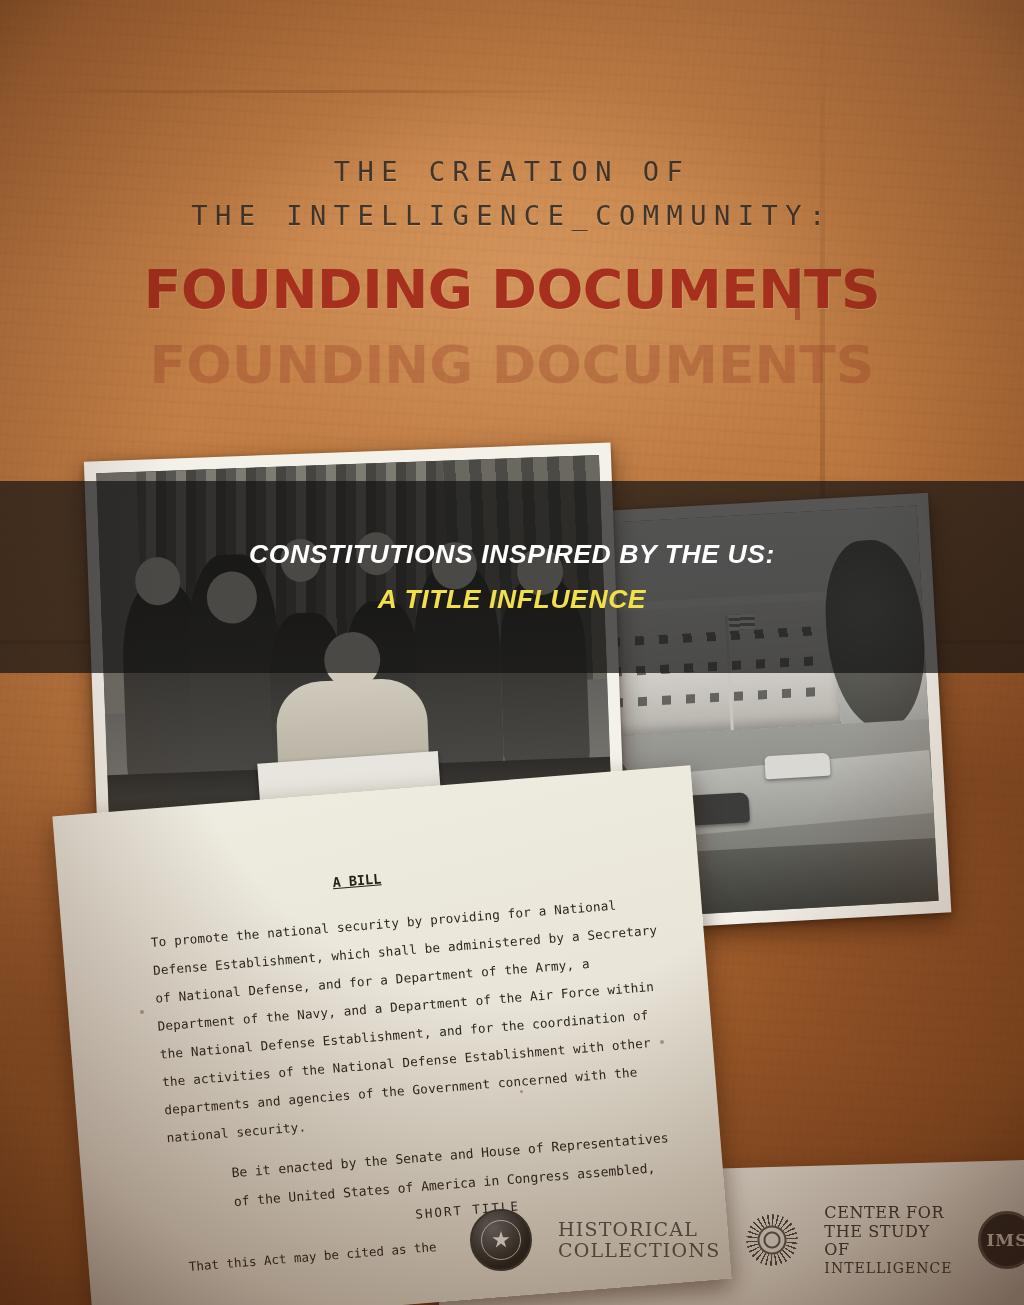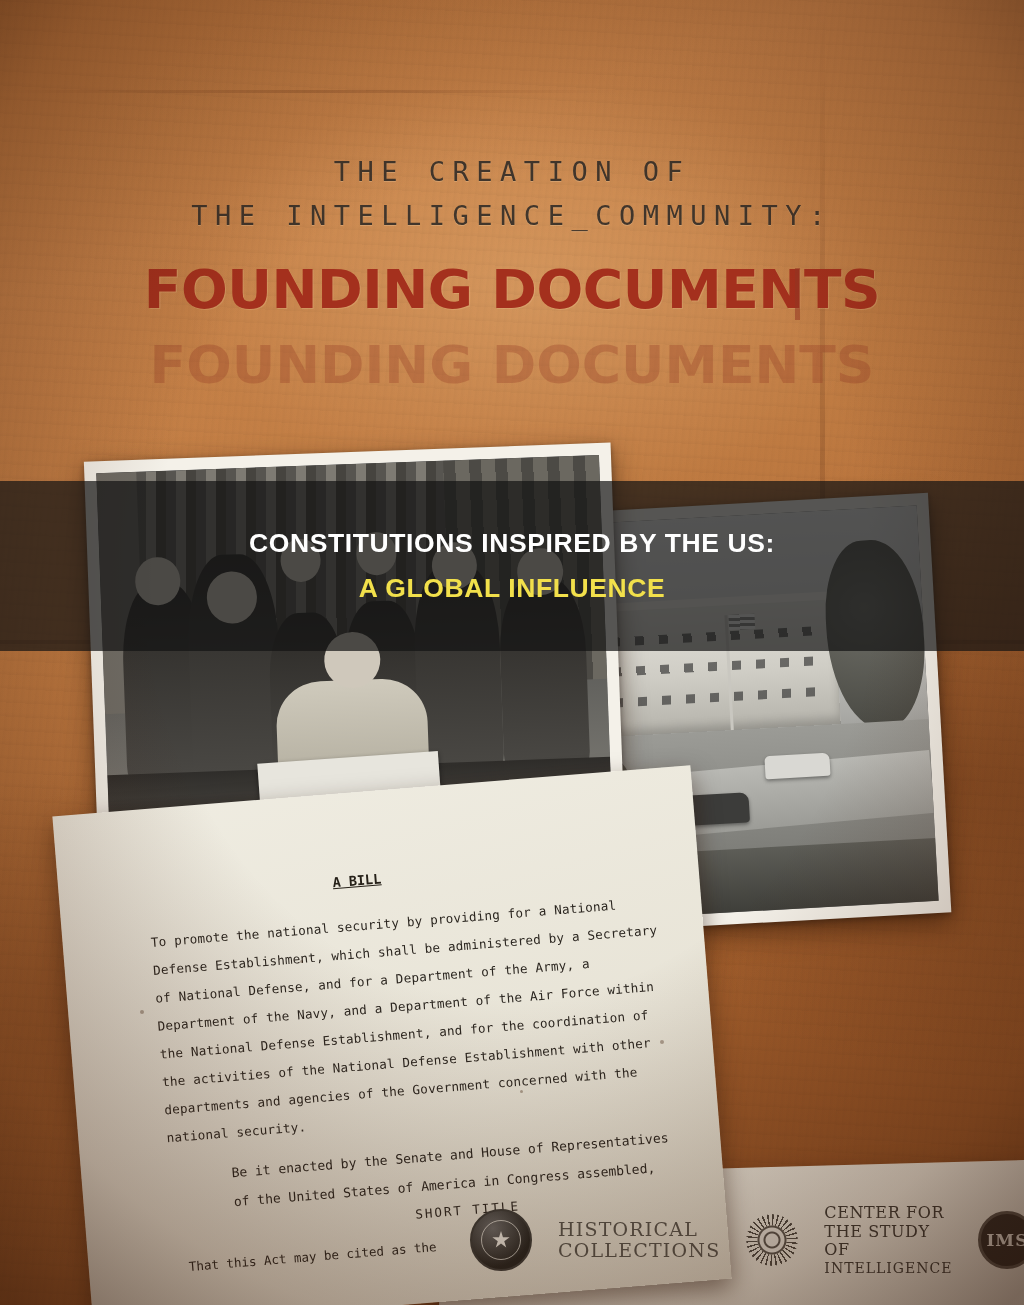--- a/index.html
+++ b/index.html
@@ -208,23 +208,23 @@
     -webkit-mask: radial-gradient(circle, transparent 0 14px, #000 15px 26px);
             mask: radial-gradient(circle, transparent 0 14px, #000 15px 26px); }
   .csi-text { font-family:"DejaVu Serif", serif; font-size:16px; color:#3b3933; letter-spacing:.6px; line-height:1.15; }
   .csi-text .l2 { font-size:14px; letter-spacing:1px; }
   .ims { width:58px; height:58px; border-radius:50%; background:#2c2a26; border:3px solid #56534c;
     display:flex; align-items:center; justify-content:center; color:#e8e5db;
     font-family:"DejaVu Serif", serif; font-weight:bold; font-size:17px; letter-spacing:1px; flex:0 0 auto; }
 
   
   .overlay-band {
-    position: absolute; left: 0; top: 481px; width: 100%; height: 170px;
+    position: absolute; left: 0; top: 481px; width: 100%; height: 192px;
     background: rgba(18,18,18,0.70);
-    display: flex; flex-direction: column; align-items: center; justify-content: center;
+    display: flex; flex-direction: column; align-items: center; justify-content: center; font-style: italic;
   }
   .ov1 {
     font-family: "Liberation Sans", sans-serif;
     font-size: 26.5px; font-weight: bold; letter-spacing: .6px;
     color: #ffffff; text-align:center;
   }
   .ov2 {
     margin-top: 14px;
     font-family: "Liberation Sans", sans-serif;
     font-size: 26.5px; font-weight: bold; letter-spacing: .6px;
@@ -324,20 +324,20 @@
       <div>CENTER FOR THE STUDY OF</div>
       <div class="l2">INTELLIGENCE</div>
     </div>
     <div class="ims">IMS</div>
   </div>
 
   <div class="vignette"></div>
 
   <div class="overlay-band">
     <div class="ov1">CONSTITUTIONS INSPIRED BY THE US:</div>
-    <div class="ov2">A GLOBAL INFLUENCE</div>
+    <div class="ov2">A TITLE INFLUENCE</div>
   </div>
 
   <div class="speck" style="left:140px; top:1010px; width:4px; height:4px;"></div>
   <div class="speck" style="left:300px; top:960px; width:3px; height:3px;"></div>
   <div class="speck" style="left:520px; top:1090px; width:3px; height:3px;"></div>
   <div class="speck" style="left:660px; top:1040px; width:4px; height:4px;"></div>
 </div>
 
 </body></html>

